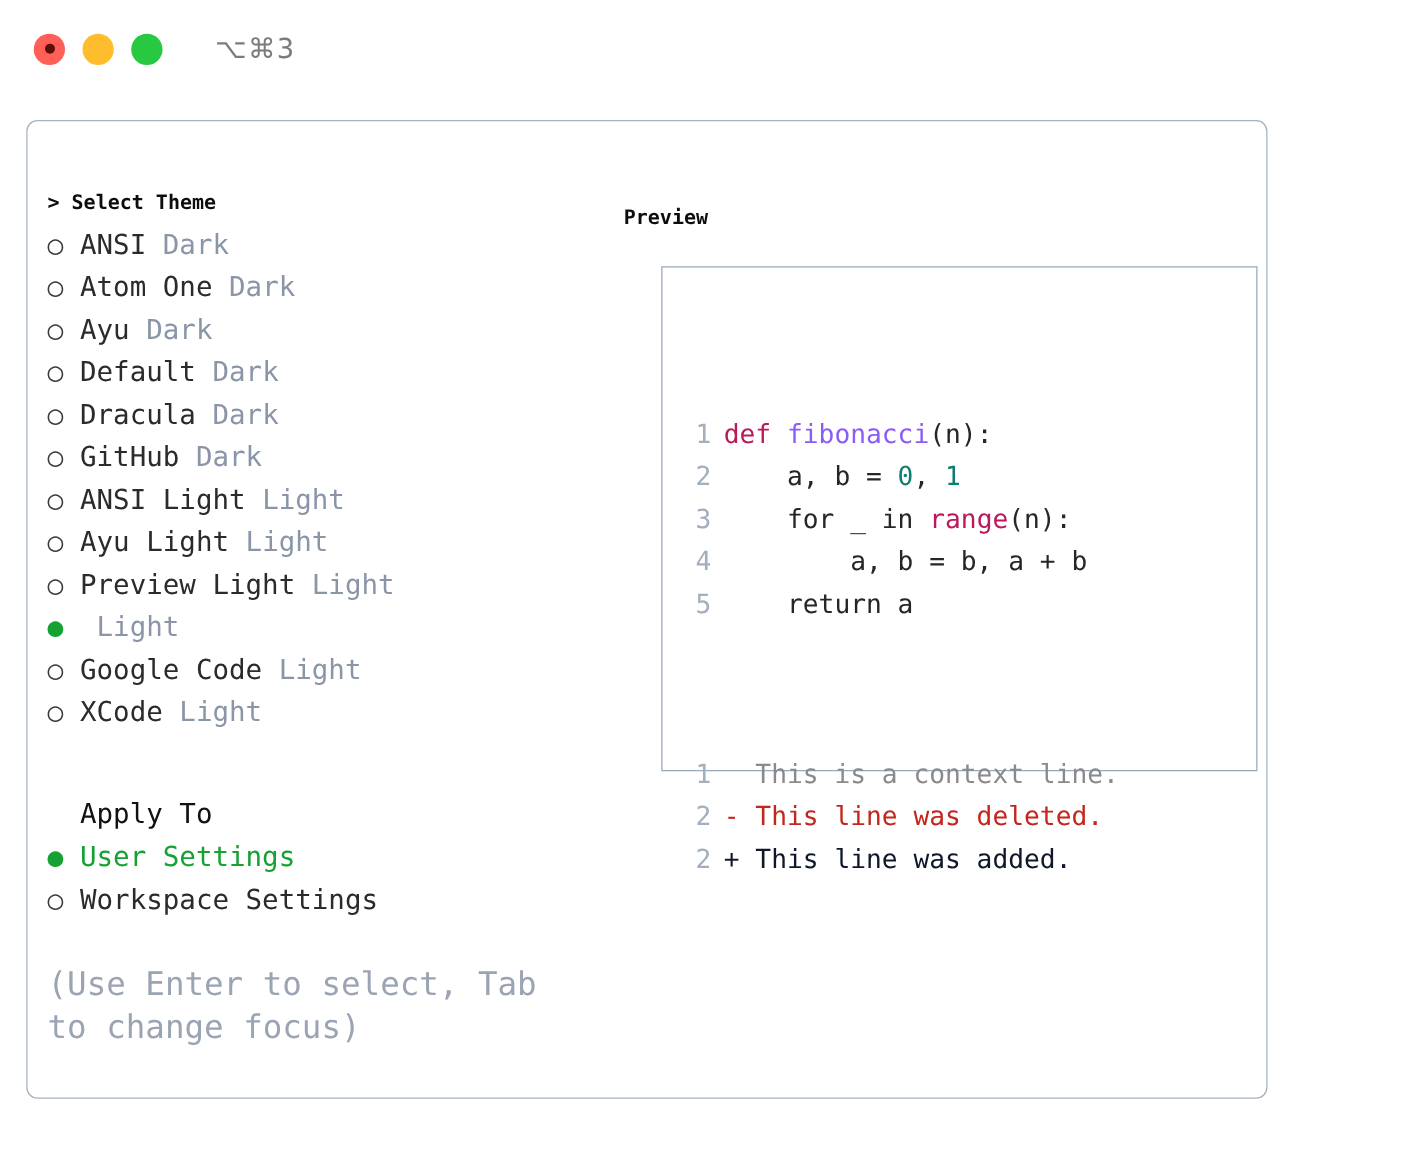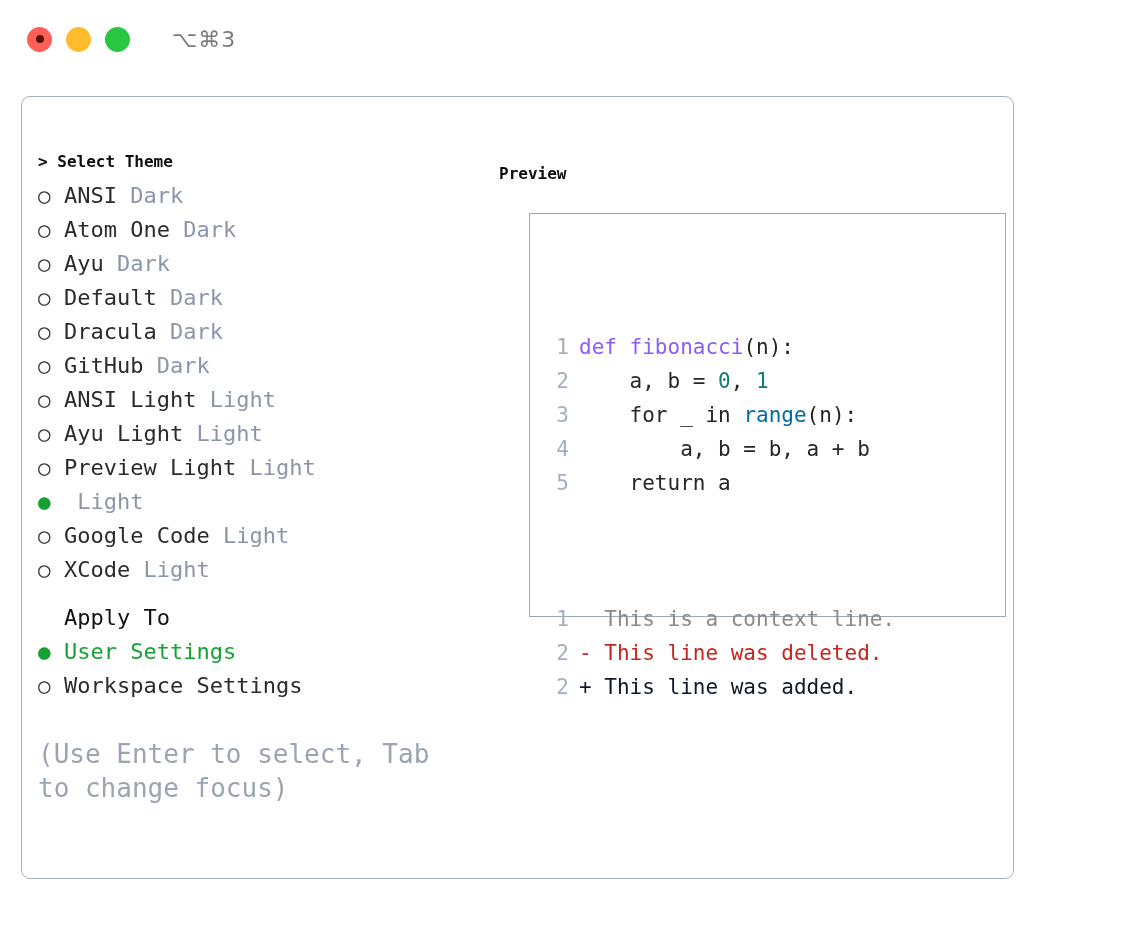--- a/index.html
+++ b/index.html
@@ -103,21 +103,21 @@
     font-size: 21px;
     color: #3a3a3a;
     line-height: 34px;
   }
   .theme-row.selected .bullet { color: #16a233; }
   .theme-name { color: #2b2b2b; }
   .theme-row.selected .theme-name { color: #16a233; }
   .theme-tag { color: #8a96a8; }
 
   
-  .apply-block { margin-top: 14px; }
+  .apply-block { margin-top: 48px; }
   .apply-heading {
     font-size: 22px;
     line-height: 34px;
     color: #121212;
     padding-left: 26px;
     white-space: pre;
   }
 
   
   .hint {
@@ -149,24 +149,24 @@
   .code-line { display: flex; align-items: baseline; height: 34px; }
   .lineno {
     width: 22px;
     flex: 0 0 22px;
     text-align: right;
     color: #a3afbd;
     margin-right: 10px;
   }
   .code-text { color: #262626; }
 
-  .tok-def     { color: #8b5cf6; }
+  .tok-def     { color: #be185d; }
   .tok-fn      { color: #8b5cf6; }
   .tok-num     { color: #0f7d72; }
-  .tok-builtin { color: #0369a1; }
+  .tok-builtin { color: #be185d; }
   .tok-plain   { color: #262626; }
 
   .diff-block { margin-top: 34px; }
   .diff-ctx   { color: #8a8a8a; }
   .diff-del   { color: #c4261d; }
   .diff-add   { color: #0f172a; }
 </style>
 </head>
 <body>
 

